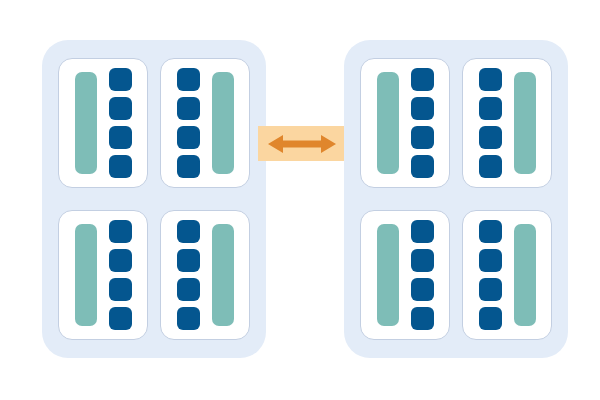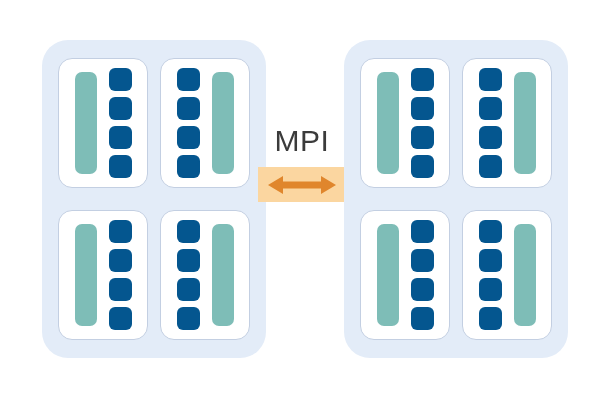--- a/index.html
+++ b/index.html
@@ -150,21 +150,20 @@
         <span class="core"></span>
         <span class="core"></span>
         <span class="core"></span>
         <span class="core"></span>
       </span>
     </div>
 
   </div>
 
   <div id="mpi-link">
-    <div id="mpi-label">MPI</div>
     <div id="mpi-arrow-box">
       <svg width="72" height="22" viewBox="0 0 72 22">
         <path d="M2 11 L17 2 L17 7.5 L55 7.5 L55 2 L70 11 L55 20 L55 14.5 L17 14.5 L17 20 Z" fill="#e0862c"></path>
       </svg>
     </div>
   </div>
 
   <div class="node" id="node-right">
 
     <div class="socket">

